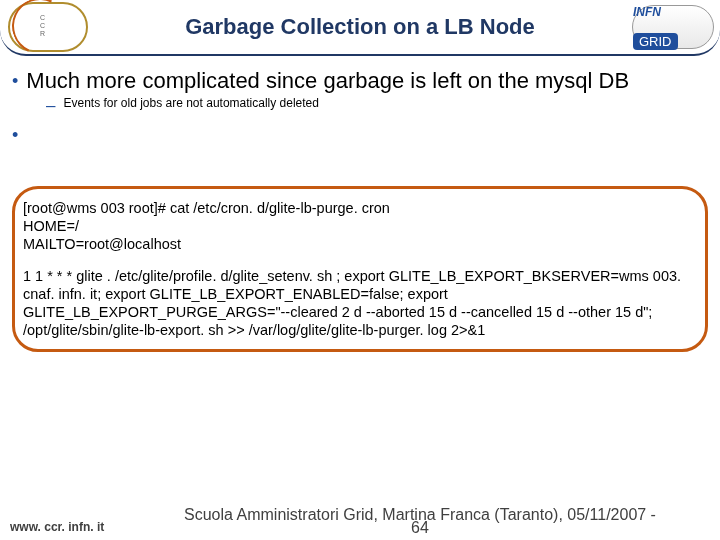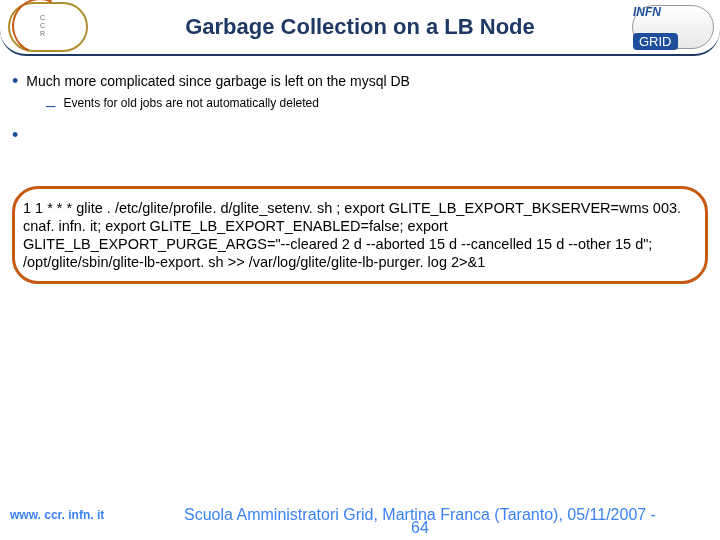--- a/index.html
+++ b/index.html
@@ -85,21 +85,21 @@
     display: flex;
     margin-bottom: 4px;
   }
   .bullet1 .dot {
     color: #1f4e9c;
     font-size: 18px;
     line-height: 22px;
     margin-right: 8px;
   }
   .bullet1 .text {
-    font-size: 14px;
+    font-size: 22px;
     color: #000;
     line-height: 22px;
   }
   .bullet2 {
     display: flex;
     margin-left: 34px;
     margin-bottom: 8px;
   }
   .bullet2 .dash {
     color: #1f4e9c;
@@ -121,24 +121,24 @@
   .codebox .block {
     margin-bottom: 14px;
   }
   .codebox .block:last-child { margin-bottom: 0; }
   .footer {
     position: absolute;
     bottom: 6px;
     left: 0;
     width: 720px;
     display: flex;
-    align-items: flex-start;
+    align-items: flex-end;
     padding: 0 10px;
     font-size: 12px;
-    color: #3b82f6;
+    color: #404040;
   }
   .footer .left {
     font-weight: bold;
     width: 120px;
   }
   .footer .center {
     flex: 1;
     text-align: center;
     font-size: 16px;
     font-weight: normal;
@@ -174,20 +174,25 @@
     <span class="dash">–</span>
     <span class="text">Events for old jobs are not automatically deleted</span>
   </div>
   <div class="bullet1">
     <span class="dot">•</span>
   </div>
 </div>
 
 <div class="codebox">
   <div class="block">
+    <div>[root@wms 003 root]# cat /etc/cron. d/glite-lb-purge. cron</div>
+    <div>HOME=/</div>
+    <div>MAILTO=root@localhost</div>
+  </div>
+  <div class="block">
     <div>1 1 * * * glite . /etc/glite/profile. d/glite_setenv. sh ; export GLITE_LB_EXPORT_BKSERVER=wms 003. cnaf. infn. it; export GLITE_LB_EXPORT_ENABLED=false; export GLITE_LB_EXPORT_PURGE_ARGS="--cleared 2 d --aborted 15 d --cancelled 15 d --other 15 d"; /opt/glite/sbin/glite-lb-export. sh &gt;&gt; /var/log/glite/glite-lb-purger. log 2&gt;&amp;1</div>
   </div>
 </div>
 
 <div class="footer">
   <div class="left">www. ccr. infn. it</div>
   <div class="center">
     <span>Scuola Amministratori Grid, Martina Franca (Taranto), 05/11/2007 -</span><br>
     <span>64</span>
   </div>

